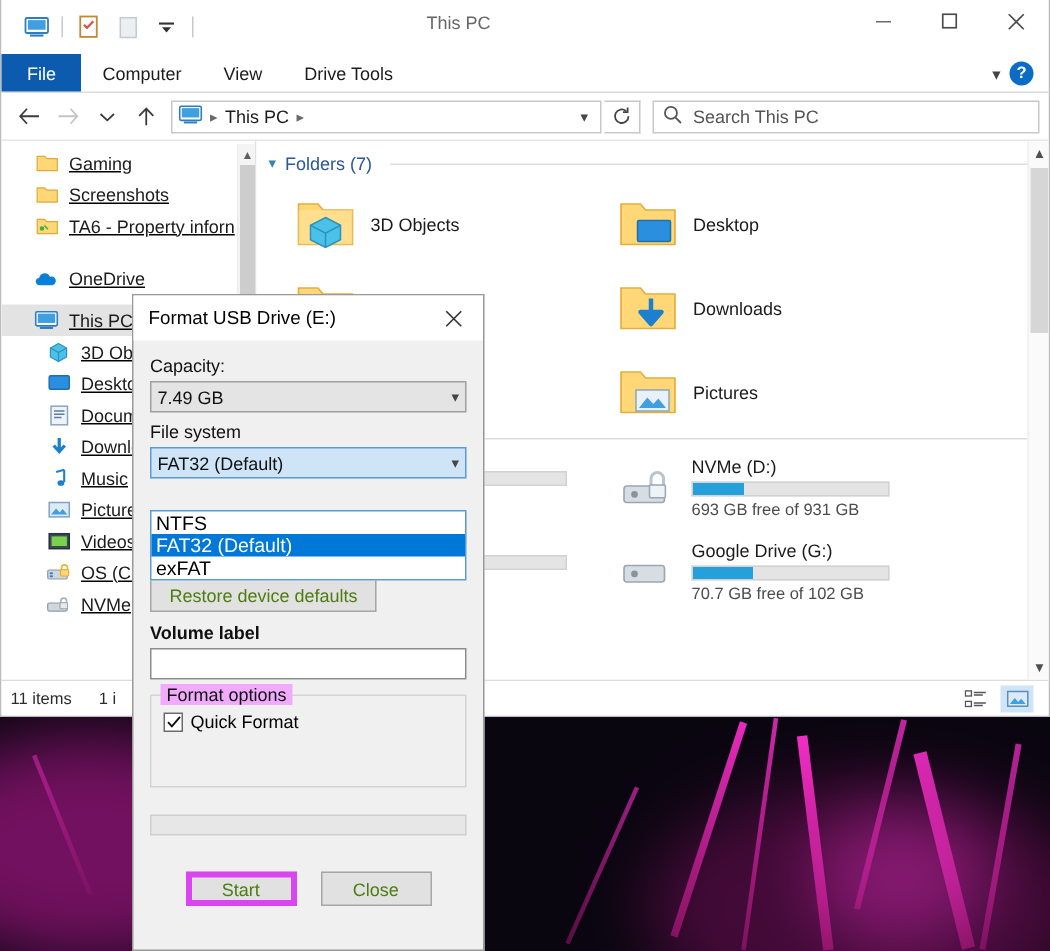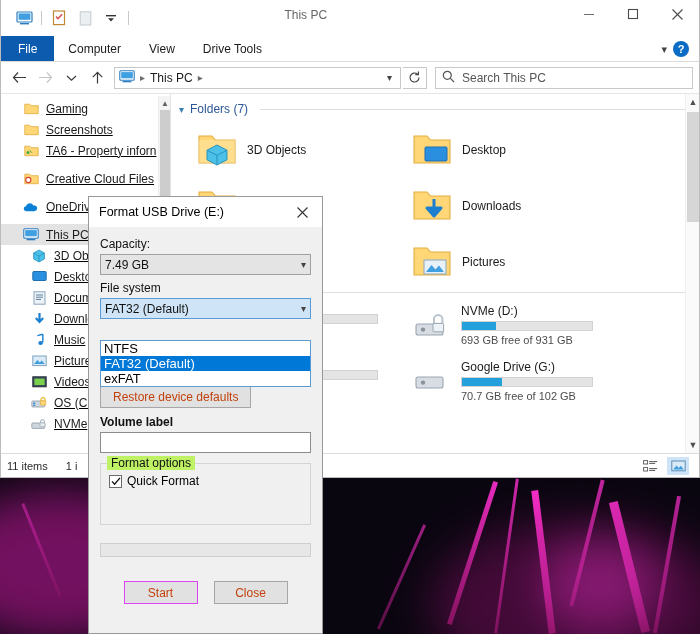--- a/index.html
+++ b/index.html
@@ -168,29 +168,29 @@
   .combo .cc { color: #444; font-size: 10px; }
   .dropdown {
     position: absolute; left: 11px; right: 11px; border: 1px solid #5a9bd5;
     background: #fff; z-index: 30;
   }
   .dd-item { height: 15px; line-height: 15px; padding-left: 3px; font-size: 13px; color: #000; }
   .dd-item.sel { background: #0078d7; color: #fff; }
   .btn {
     border: 1px solid #a6a6a6; background: #e1e1e1; height: 23px;
     display: inline-flex; align-items: center; justify-content: center;
-    padding: 0 12px; font-size: 12px; color: #c2410c;
-  }
-  .btn.default { border: 1px solid #d946ef; }
+    padding: 0 12px; font-size: 12px; color: #4d7c0f;
+  }
+  .btn.default { border: 4px solid #d946ef; }
   .textbox { height: 21px; border: 1px solid #8c8c8c; background: #fff; }
   .fieldset {
     border: 1px solid #d4d4d4; margin-top: 10px; padding: 10px 8px 16px 8px;
     position: relative; height: 62px;
   }
-  .fieldset > legend { position: absolute; top: -8px; left: 6px; background: #bef264; padding: 0 4px; font-size: 12px; color: #111; }
+  .fieldset > legend { position: absolute; top: -8px; left: 6px; background: #f0abfc; padding: 0 4px; font-size: 12px; color: #111; }
   .chkrow { display: flex; align-items: center; gap: 5px; }
   .chk { width: 13px; height: 13px; border: 1px solid #6b6b6b; background: #fff; display: flex; align-items: center; justify-content: center; }
   .progress { height: 14px; border: 1px solid #cfcfcf; background: #e7e7e7; margin-top: 18px; }
   .dlg-buttons { display: flex; justify-content: center; gap: 16px; margin-top: 24px; }
   .dlg-buttons .btn { width: 74px; }
 </style>
 </head>
 <body>
 
 <div id="desktop">
@@ -355,29 +355,20 @@
               <path d="M0.8 2.2h5l1.3 1.5h7.1v8H0.8z" fill="#ffd776" stroke="#e0a93a" stroke-width=".8"></path>
               <circle cx="4" cy="8.4" r="1.5" fill="#3fae49"></circle>
               <path d="M5.6 6.4l2.4 2.4" stroke="#3fae49" stroke-width="1"></path>
             </svg>
         </span>
         <span>TA6 - Property inforn</span>
       </div>
 
       <div class="nav-gap"></div>
 
-      <div class="nav-item">
-        <span class="nav-ico">
-          <svg width="15" height="13" viewBox="0 0 15 13">
-              <path d="M0.8 2.2h5l1.3 1.5h7.1v8H0.8z" fill="#ffd776" stroke="#e0a93a" stroke-width=".8"></path>
-              <circle cx="4.3" cy="8" r="2.6" fill="#fff" stroke="#d9403a" stroke-width="1.1"></circle>
-            </svg>
-        </span>
-        <span>Creative Cloud Files</span>
-      </div>
 
       <div class="nav-gap"></div>
 
       <div class="nav-item">
         <span class="nav-ico">
           <svg width="16" height="12" viewBox="0 0 16 12">
               <path d="M3.6 10.2c-1.6 0-2.8-1.1-2.8-2.5 0-1.3 1-2.3 2.3-2.4.3-1.8 1.9-3.1 3.8-3.1 1.6 0 3 1 3.5 2.4.3-.1.6-.2 1-.2 1.6 0 2.8 1.2 2.8 2.7 0 1.7-1.3 3.1-3 3.1z" fill="#0a7fd6"></path>
             </svg>
         </span>
         <span>OneDrive</span>

